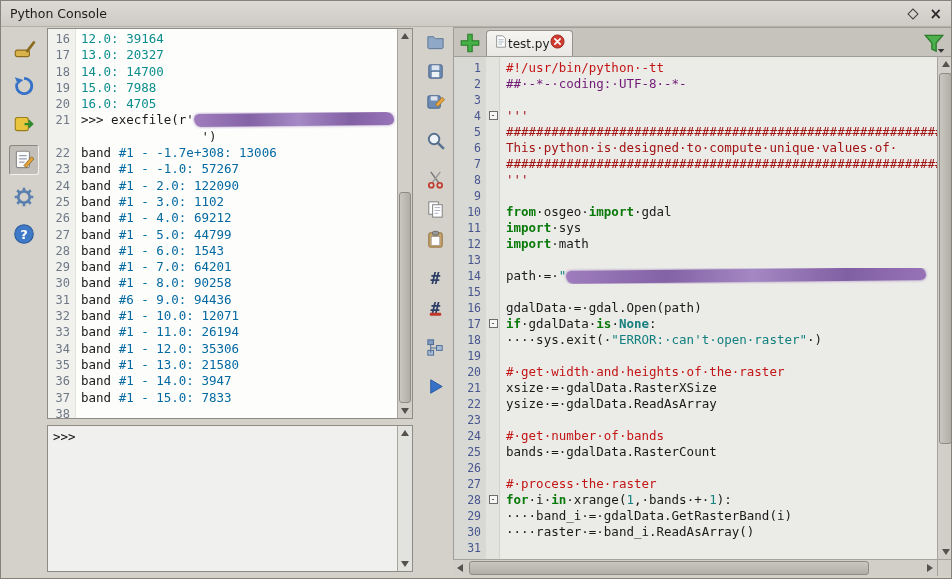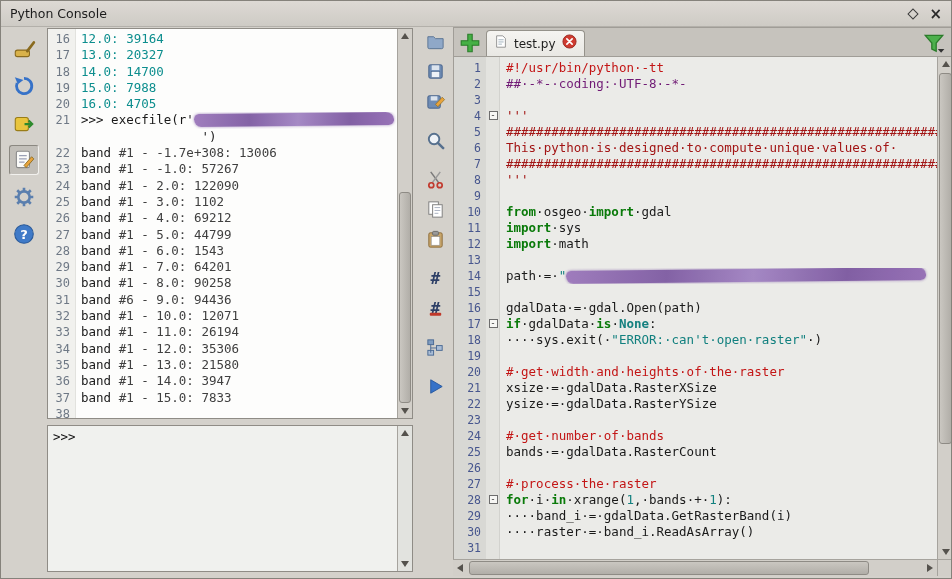--- a/index.html
+++ b/index.html
@@ -46,21 +46,21 @@
     font-family:"DejaVu Sans Mono",monospace;font-size:12.5px;color:#111}
 
   
   #editor-region{position:absolute;left:452px;top:26px;width:500px;height:549px}
   #tabbar{position:absolute;left:0;top:0;width:100%;height:30px;background:#c6c3bd;
     border:1px solid #a09d97}
   #add-tab{position:absolute;left:5px;top:4px;width:22px;height:22px}
   #add-tab svg,#filter-btn svg{width:100%;height:100%}
   .tab{position:absolute;left:32px;bottom:0;height:26px;
     background:linear-gradient(#f5f4f1,#e9e8e4);border:1px solid #95928b;border-bottom:none;
-    border-radius:4px 4px 0 0;display:flex;align-items:center;padding:0 7px;gap:6px}
+    border-radius:4px 4px 0 0;display:flex;align-items:center;padding:0 7px;gap:0}
   .tab svg{width:14px;height:15px}
   .tab .tab-close svg{width:15px;height:15px}
   .tab-label{font-size:12px;color:#1e1e1e}
   #filter-btn{position:absolute;right:6px;top:3px;width:24px;height:24px}
 
   #editor-body{position:absolute;left:0;top:30px;width:484px;height:502px;
     background:#ebebe8;border-left:1px solid #a09d97;overflow:hidden}
   #ed-gutter-bg{position:absolute;left:0;top:0;width:32px;height:100%;background:#d8d8d4}
   #ed-fold-bg{position:absolute;left:32px;top:0;width:14px;height:100%;background:#e3e3df;
     border-right:1px solid #d2d2ce}
@@ -70,21 +70,21 @@
   .e-row .gutter-num{width:32px;text-align:right;padding-right:5px;color:#47568e;
     font-size:11.5px;flex:none}
   .e-row .fold-col{width:14px;flex:none;display:flex;justify-content:center}
   .fold-box{width:9px;height:9px;margin-top:3px;border:1px solid #6d6d6d;background:#f6f6f4;
     font-size:9px;line-height:7px;text-align:center;color:#333}
   .e-row .code{padding-left:6px;overflow:hidden;flex:1}
 
   
   .st-stdout{color:#0d8e8e}
   .st-input{color:#1a1a1a}
-  .st-error{color:#404040}
+  .st-error{color:#0369a1}
   .st-comment{color:#c31616}
   .st-commentblock{color:#701a75}
   .st-docstring{color:#a21414}
   .st-keyword{color:#0a7a0a;font-weight:bold}
   .st-builtin{color:#15807f;font-weight:bold}
   .st-string{color:#12807f}
   .st-number{color:#12807f}
   .st-default{color:#1a1a1a}
 
   
@@ -330,21 +330,21 @@
           <div class="e-row"><span class="gutter-num">12</span><span class="fold-col"></span><span class="code"><span class="st-keyword">import</span><span class="st-default">·math</span></span></div>
           <div class="e-row"><span class="gutter-num">13</span><span class="fold-col"></span><span class="code"></span></div>
           <div class="e-row"><span class="gutter-num">14</span><span class="fold-col"></span><span class="code"><span class="st-default">path·=·</span><span class="st-string">"</span><span class="smudge" style="width: 360px;"></span></span></div>
           <div class="e-row"><span class="gutter-num">15</span><span class="fold-col"></span><span class="code"></span></div>
           <div class="e-row"><span class="gutter-num">16</span><span class="fold-col"></span><span class="code"><span class="st-default">gdalData·=·gdal.Open(path)</span></span></div>
           <div class="e-row"><span class="gutter-num">17</span><span class="fold-col"><span class="fold-box">-</span></span><span class="code"><span class="st-keyword">if</span><span class="st-default">·gdalData·</span><span class="st-keyword">is</span><span class="st-default">·</span><span class="st-builtin">None</span><span class="st-default">:</span></span></div>
           <div class="e-row"><span class="gutter-num">18</span><span class="fold-col"></span><span class="code"><span class="st-default">····sys.exit(·</span><span class="st-string">"ERROR:·can't·open·raster"</span><span class="st-default">·)</span></span></div>
           <div class="e-row"><span class="gutter-num">19</span><span class="fold-col"></span><span class="code"></span></div>
           <div class="e-row"><span class="gutter-num">20</span><span class="fold-col"></span><span class="code"><span class="st-comment">#·get·width·and·heights·of·the·raster</span></span></div>
           <div class="e-row"><span class="gutter-num">21</span><span class="fold-col"></span><span class="code"><span class="st-default">xsize·=·gdalData.RasterXSize</span></span></div>
-          <div class="e-row"><span class="gutter-num">22</span><span class="fold-col"></span><span class="code"><span class="st-default">ysize·=·gdalData.RasterYSize</span></span></div>
+          <div class="e-row"><span class="gutter-num">22</span><span class="fold-col"></span><span class="code"><span class="st-default">ysize·=·gdalData.ReadAsArray</span></span></div>
           <div class="e-row"><span class="gutter-num">23</span><span class="fold-col"></span><span class="code"></span></div>
           <div class="e-row"><span class="gutter-num">24</span><span class="fold-col"></span><span class="code"><span class="st-comment">#·get·number·of·bands</span></span></div>
           <div class="e-row"><span class="gutter-num">25</span><span class="fold-col"></span><span class="code"><span class="st-default">bands·=·gdalData.RasterCount</span></span></div>
           <div class="e-row"><span class="gutter-num">26</span><span class="fold-col"></span><span class="code"></span></div>
           <div class="e-row"><span class="gutter-num">27</span><span class="fold-col"></span><span class="code"><span class="st-comment">#·process·the·raster</span></span></div>
           <div class="e-row"><span class="gutter-num">28</span><span class="fold-col"><span class="fold-box">-</span></span><span class="code"><span class="st-keyword">for</span><span class="st-default">·i·</span><span class="st-keyword">in</span><span class="st-default">·xrange(</span><span class="st-number">1</span><span class="st-default">,·bands·+·</span><span class="st-number">1</span><span class="st-default">):</span></span></div>
           <div class="e-row"><span class="gutter-num">29</span><span class="fold-col"></span><span class="code"><span class="st-default">····band_i·=·gdalData.GetRasterBand(i)</span></span></div>
           <div class="e-row"><span class="gutter-num">30</span><span class="fold-col"></span><span class="code"><span class="st-default">····raster·=·band_i.ReadAsArray()</span></span></div>
           <div class="e-row"><span class="gutter-num">31</span><span class="fold-col"></span><span class="code"></span></div>
         </div>

